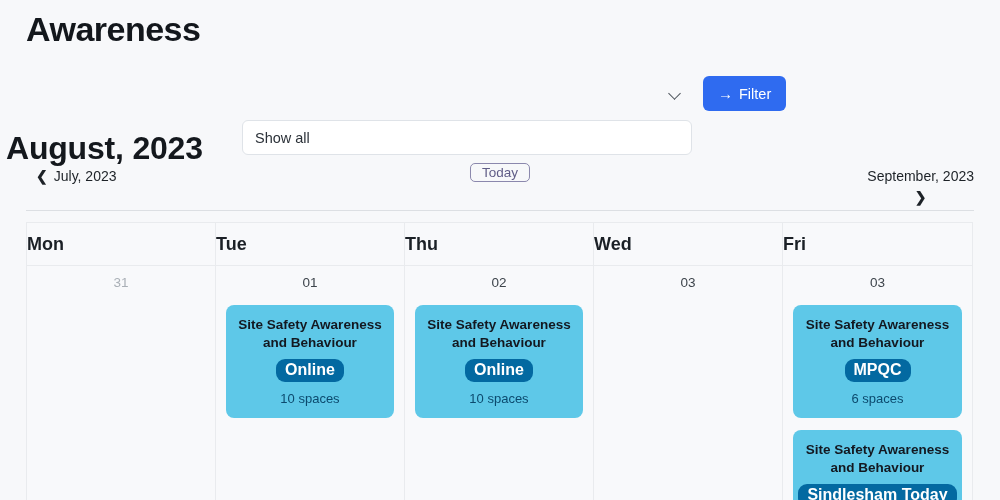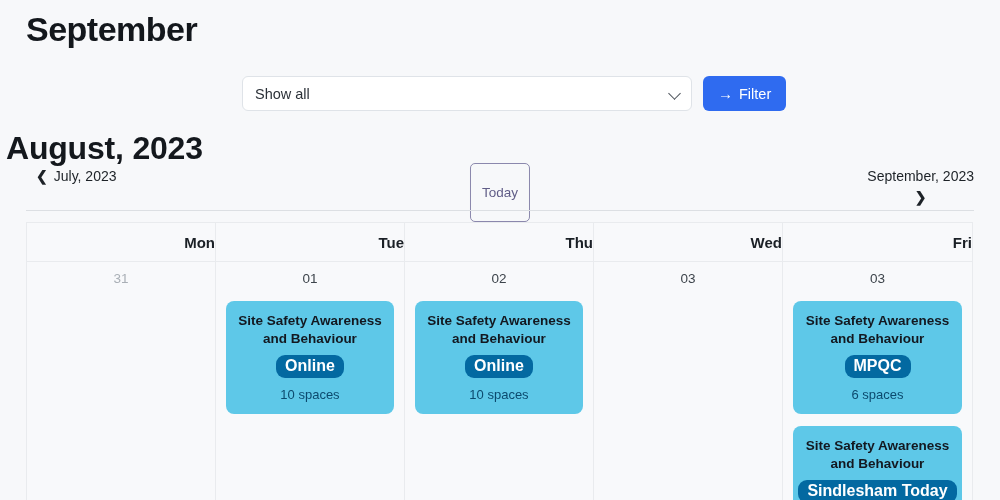--- a/index.html
+++ b/index.html
@@ -51,20 +51,21 @@
     width: 450px;
     height: 35px;
     background: #ffffff;
     border: 1px solid #dfe3e8;
     border-radius: 6px;
     display: flex;
     align-items: center;
     padding: 0 12px;
     font-size: 14.5px;
     color: #2b3138;
+    margin-top: 44px;
   }
   .chevron-down {
     position: absolute;
     right: 13px;
     top: 13px;
     width: 9px;
     height: 9px;
     border-right: 1.6px solid #4a5159;
     border-bottom: 1.6px solid #4a5159;
     transform: rotate(45deg);
@@ -134,21 +135,21 @@
     position: absolute;
     left: 50%;
     transform: translateX(-50%);
     top: -5px;
     background: #f7f8fa;
     border: 1px solid #8b88ad;
     border-radius: 5px;
     color: #605d87;
     font-size: 13.5px;
     font-family: "Liberation Sans", sans-serif;
-    padding: 21px 11px;
+    padding: 1px 11px;
     cursor: pointer;
   }
 
   .hr {
     position: absolute;
     left: 26px;
     right: 26px;
     top: 210px;
     height: 1px;
     background: #dcdfe3;
@@ -163,22 +164,22 @@
     border: 1px solid #e9ebee;
     border-bottom: none;
     background: #f8f9fb;
   }
   .week-head {
     display: grid;
     grid-template-columns: repeat(5, 1fr);
     border-bottom: 1px solid #e9ebee;
   }
   .week-head .dayname {
-    text-align: right;
-    font-size: 15px;
+    text-align: left;
+    font-size: 18px;
     font-weight: bold;
     color: #1b2026;
     padding: 11px 0 10px;
     border-right: 1px solid #e9ebee;
   }
   .week-head .dayname:last-child { border-right: none; }
 
   .week-row {
     display: grid;
     grid-template-columns: repeat(5, 1fr);
@@ -228,21 +229,21 @@
     margin-top: 9px;
     font-size: 13px;
     color: #0c4a6e;
   }
 </style>
 </head>
 <body>
 
 <div class="page">
 
-  <div class="page-title">September</div>
+  <div class="page-title">Awareness</div>
 
   <div class="filter-bar">
     <div class="select-wrap">
       <div class="select-box">
         <span>Show all</span>
       </div>
       <span class="chevron-down"></span>
     </div>
     <button class="filter-btn">
       <span class="arrow-right">→</span>

